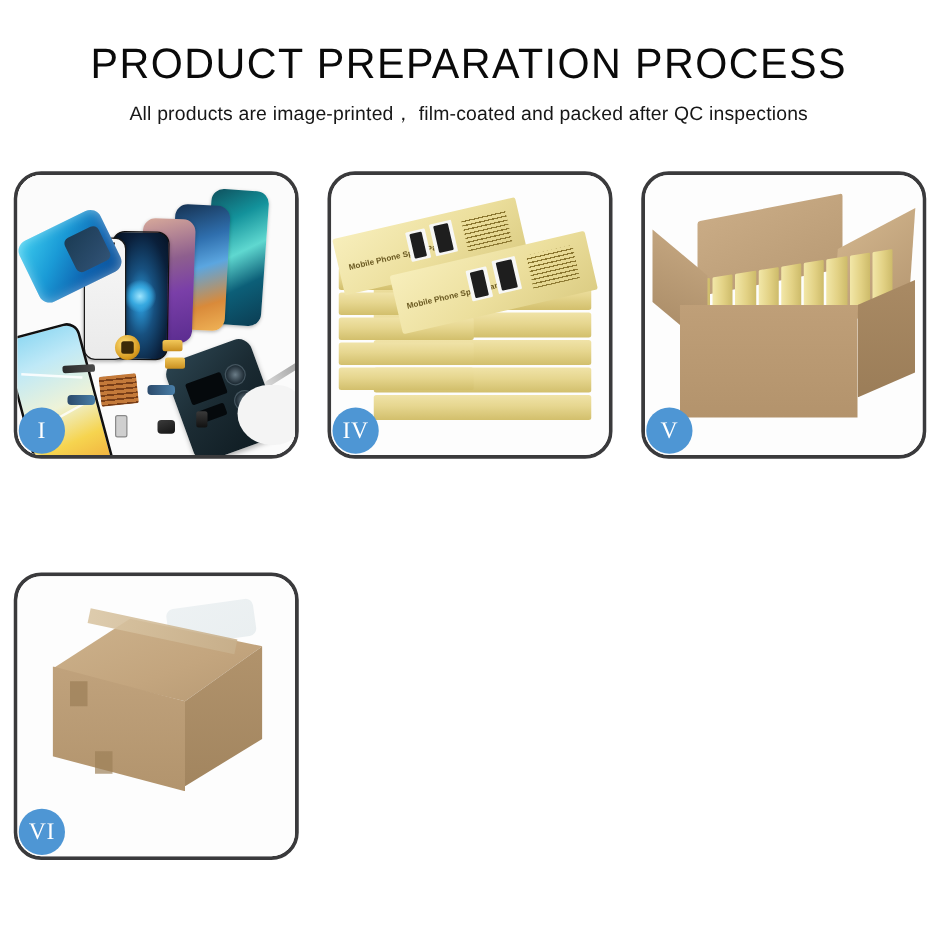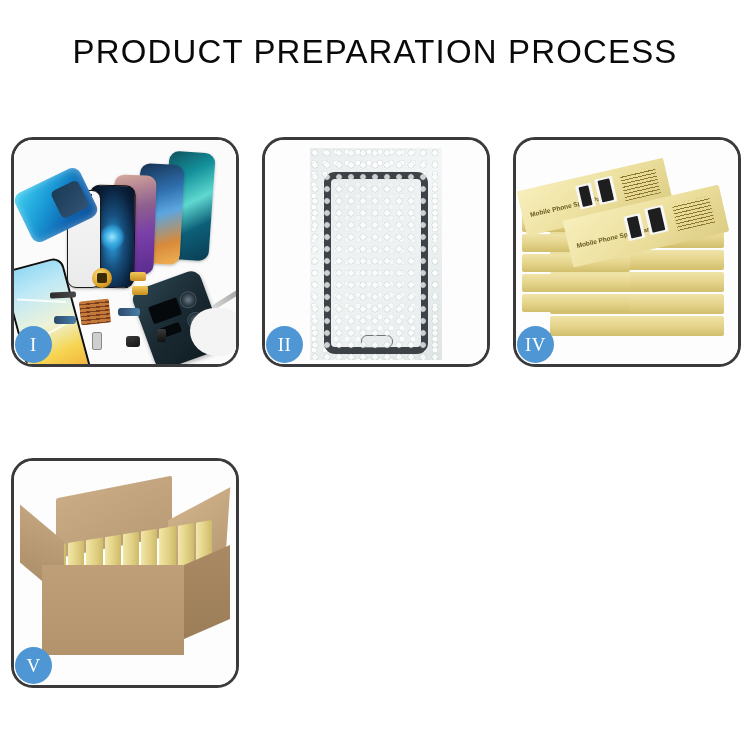--- a/index.html
+++ b/index.html
@@ -432,20 +432,21 @@
     position:absolute; left:120px; top:22px; width:70px; height:30px;
     background: linear-gradient(160deg,rgba(235,240,242,.9),rgba(215,225,228,.5));
     border-radius:6px; transform: rotate(-8deg);
   }
 </style>
 </head>
 <body>
 
 <div id="header">
   <div id="page-title">PRODUCT PREPARATION PROCESS</div>
+  <div id="page-subtitle">All products are image-printed， film-coated and packed after QC inspections</div>
 </div>
 
 <div id="panel-grid">
 
   <div class="panel">
     <div class="panel-inner">
       <div class="p1-bg"></div>
       <div class="phone-lineup">
         <div class="ph ph-e"></div>
         <div class="ph ph-d"></div>
@@ -473,29 +474,20 @@
       <div class="part simtray"></div>
       <div class="part screw" style="left:200px; top:196px;"></div>
       <div class="part screw" style="left:208px; top:204px;"></div>
       <div class="part screw" style="left:198px; top:210px;"></div>
       <div class="tool"></div>
       <div class="whiteblob"></div>
     </div>
     <div class="badge">I</div>
   </div>
 
-  <div class="panel">
-    <div class="panel-inner">
-      <div class="bubble-sheet">
-        <div class="glass-panel"></div>
-        <div class="bubble-overlay"></div>
-      </div>
-    </div>
-    <div class="badge">II</div>
-  </div>
 
 
   <div class="panel">
     <div class="panel-inner">
       <div class="stack-wrap">
 
         <div class="ybox" style="left:28px; top:60px; width:174px; height:20px;"></div>
         <div class="ybox" style="left:28px; top:82px; width:174px; height:20px;"></div>
         <div class="ybox" style="left:28px; top:104px; width:174px; height:20px;"></div>
         <div class="ybox" style="left:28px; top:126px; width:174px; height:20px;"></div>
@@ -550,14 +542,26 @@
         <span></span>
       </div>
       <div class="carton-left-flap"></div>
       <div class="carton-rim"></div>
       <div class="carton-body"></div>
       <div class="carton-side"></div>
     </div>
     <div class="badge">V</div>
   </div>
 
+  <div class="panel">
+    <div class="panel-inner">
+      <div class="shadow-wrap"></div>
+      <div class="sealed-top"></div>
+      <div class="tape"></div>
+      <div class="sealed-front"></div>
+      <div class="sealed-side"></div>
+      <div class="tab-l"></div>
+      <div class="tab-b"></div>
+    </div>
+    <div class="badge">VI</div>
+  </div>
 
 </div>
 
 </body></html>

